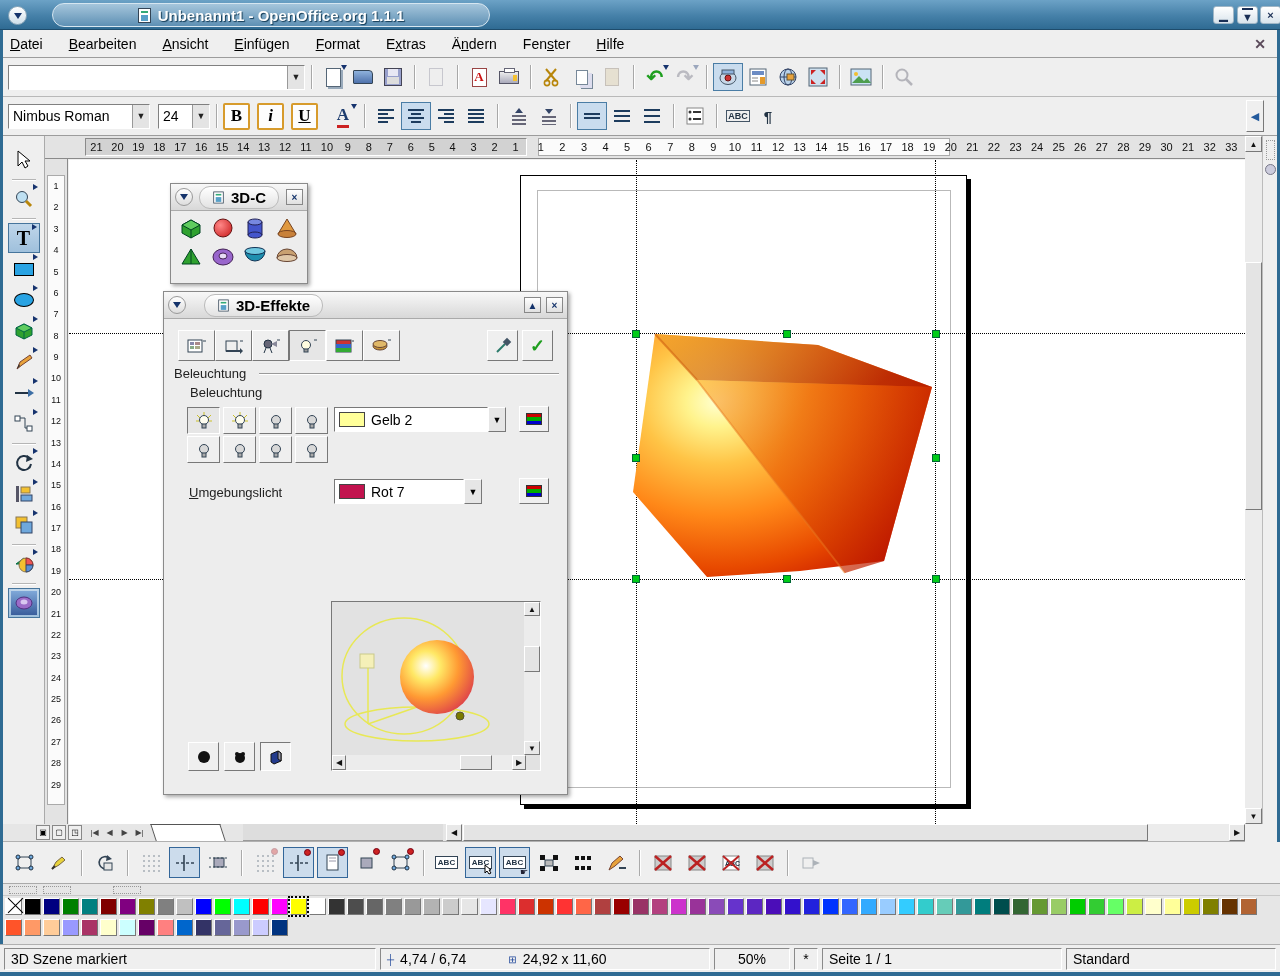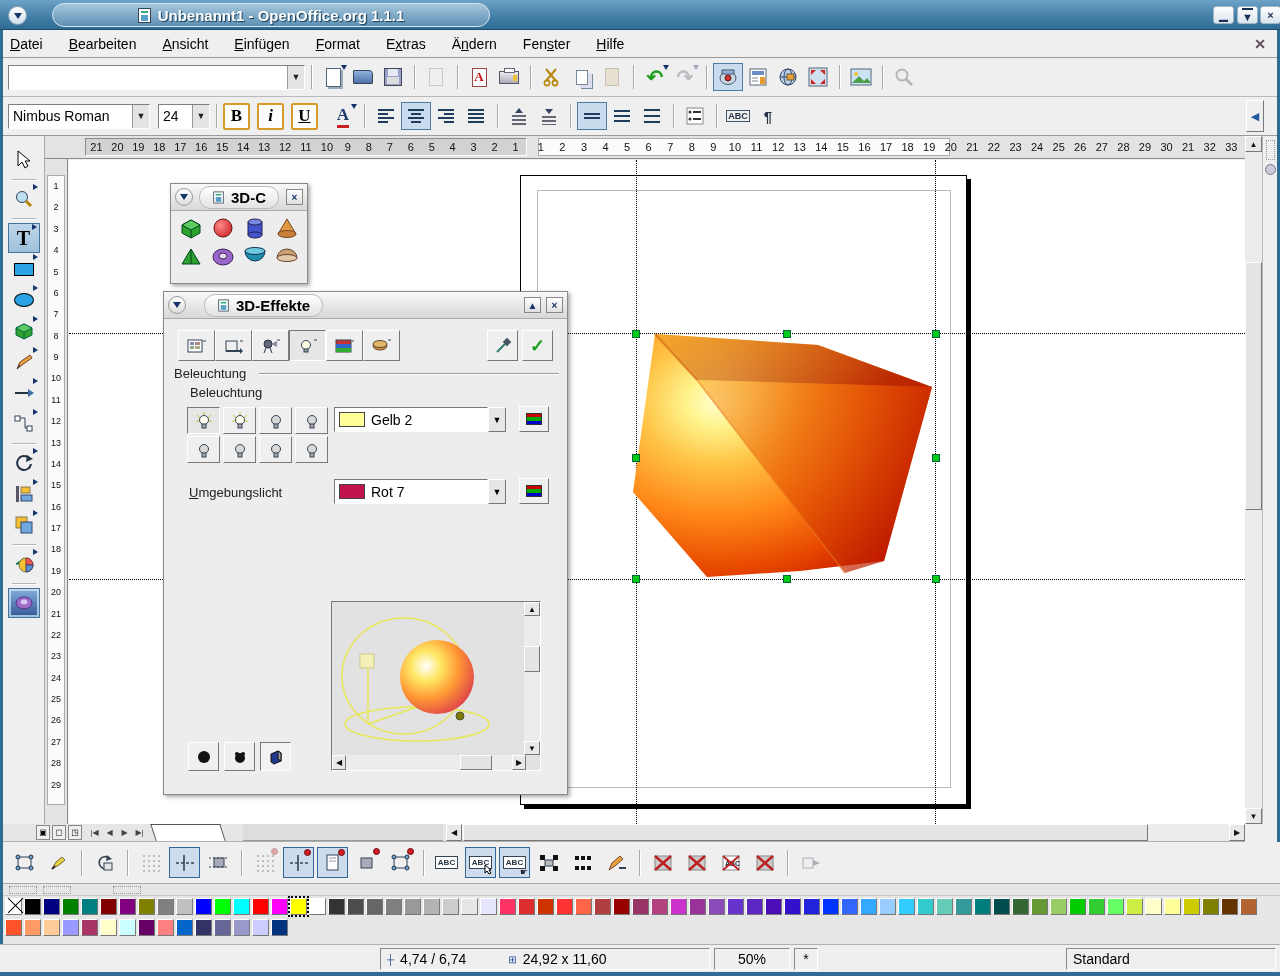--- a/index.html
+++ b/index.html
@@ -952,32 +952,38 @@
       <div class="csw" style="background: rgb(0, 102, 204);"></div>
       <div class="csw" style="background: rgb(51, 51, 102);"></div>
       <div class="csw" style="background: rgb(102, 102, 153);"></div>
       <div class="csw" style="background: rgb(153, 153, 204);"></div>
       <div class="csw" style="background: rgb(204, 204, 255);"></div>
       <div class="csw" style="background: rgb(0, 51, 128);"></div>
     </div>
 </div>
 
 <div class="statusbar">
+  <div class="spanel" style="left:4px;width:372px;">
+    <span>3D Szene markiert</span>
+  </div>
   <div class="spanel" style="left:380px;width:330px;">
     <span class="sico">┼</span>
     <span>4,74 / 6,74</span>
     <span style="width:30px;"></span>
     <span class="sico">⊞</span>
     <span>24,92 x 11,60</span>
   </div>
   <div class="spanel" style="left:714px;width:76px;justify-content:center;">
     <span>50%</span>
   </div>
   <div class="spanel" style="left:794px;width:24px;justify-content:center;">
     <span>*</span>
+  </div>
+  <div class="spanel" style="left:822px;width:240px;">
+    <span>Seite 1 / 1</span>
   </div>
   <div class="spanel" style="left:1066px;width:210px;">
     <span>Standard</span>
   </div>
 </div>
 
 <div class="float" style="left:170px;top:183px;width:138px;height:101px;">
   <div class="ftitle">
     <div class="fcircle">
         <div class="tri"></div>
@@ -1201,21 +1207,21 @@
       <div class="swatch" id="lightSwatch" style="background: rgb(255, 255, 153);"></div>
       <span>Gelb 2</span>
     </div>
     <div class="ddarrow">▼</div>
   </div>
   <div class="btn3d colordlg" style="position:absolute;left:347px;top:114px;">
       <div class="cbars"></div>
     </div>
 
   <span class="grp-label" style="left:25px;top:193px;"><u>U</u><span>mgebungslicht</span></span>
-  <div class="ddrow" style="left:170px;top:187px;width:172px;">
+  <div class="ddrow" style="left:170px;top:187px;width:148px;">
     <div class="ddbox">
       <div class="swatch" id="ambSwatch" style="background: rgb(194, 19, 78);"></div>
       <span>Rot 7</span>
     </div>
     <div class="ddarrow">▼</div>
   </div>
   <div class="btn3d colordlg" style="position:absolute;left:347px;top:186px;">
       <div class="cbars"></div>
     </div>
 

